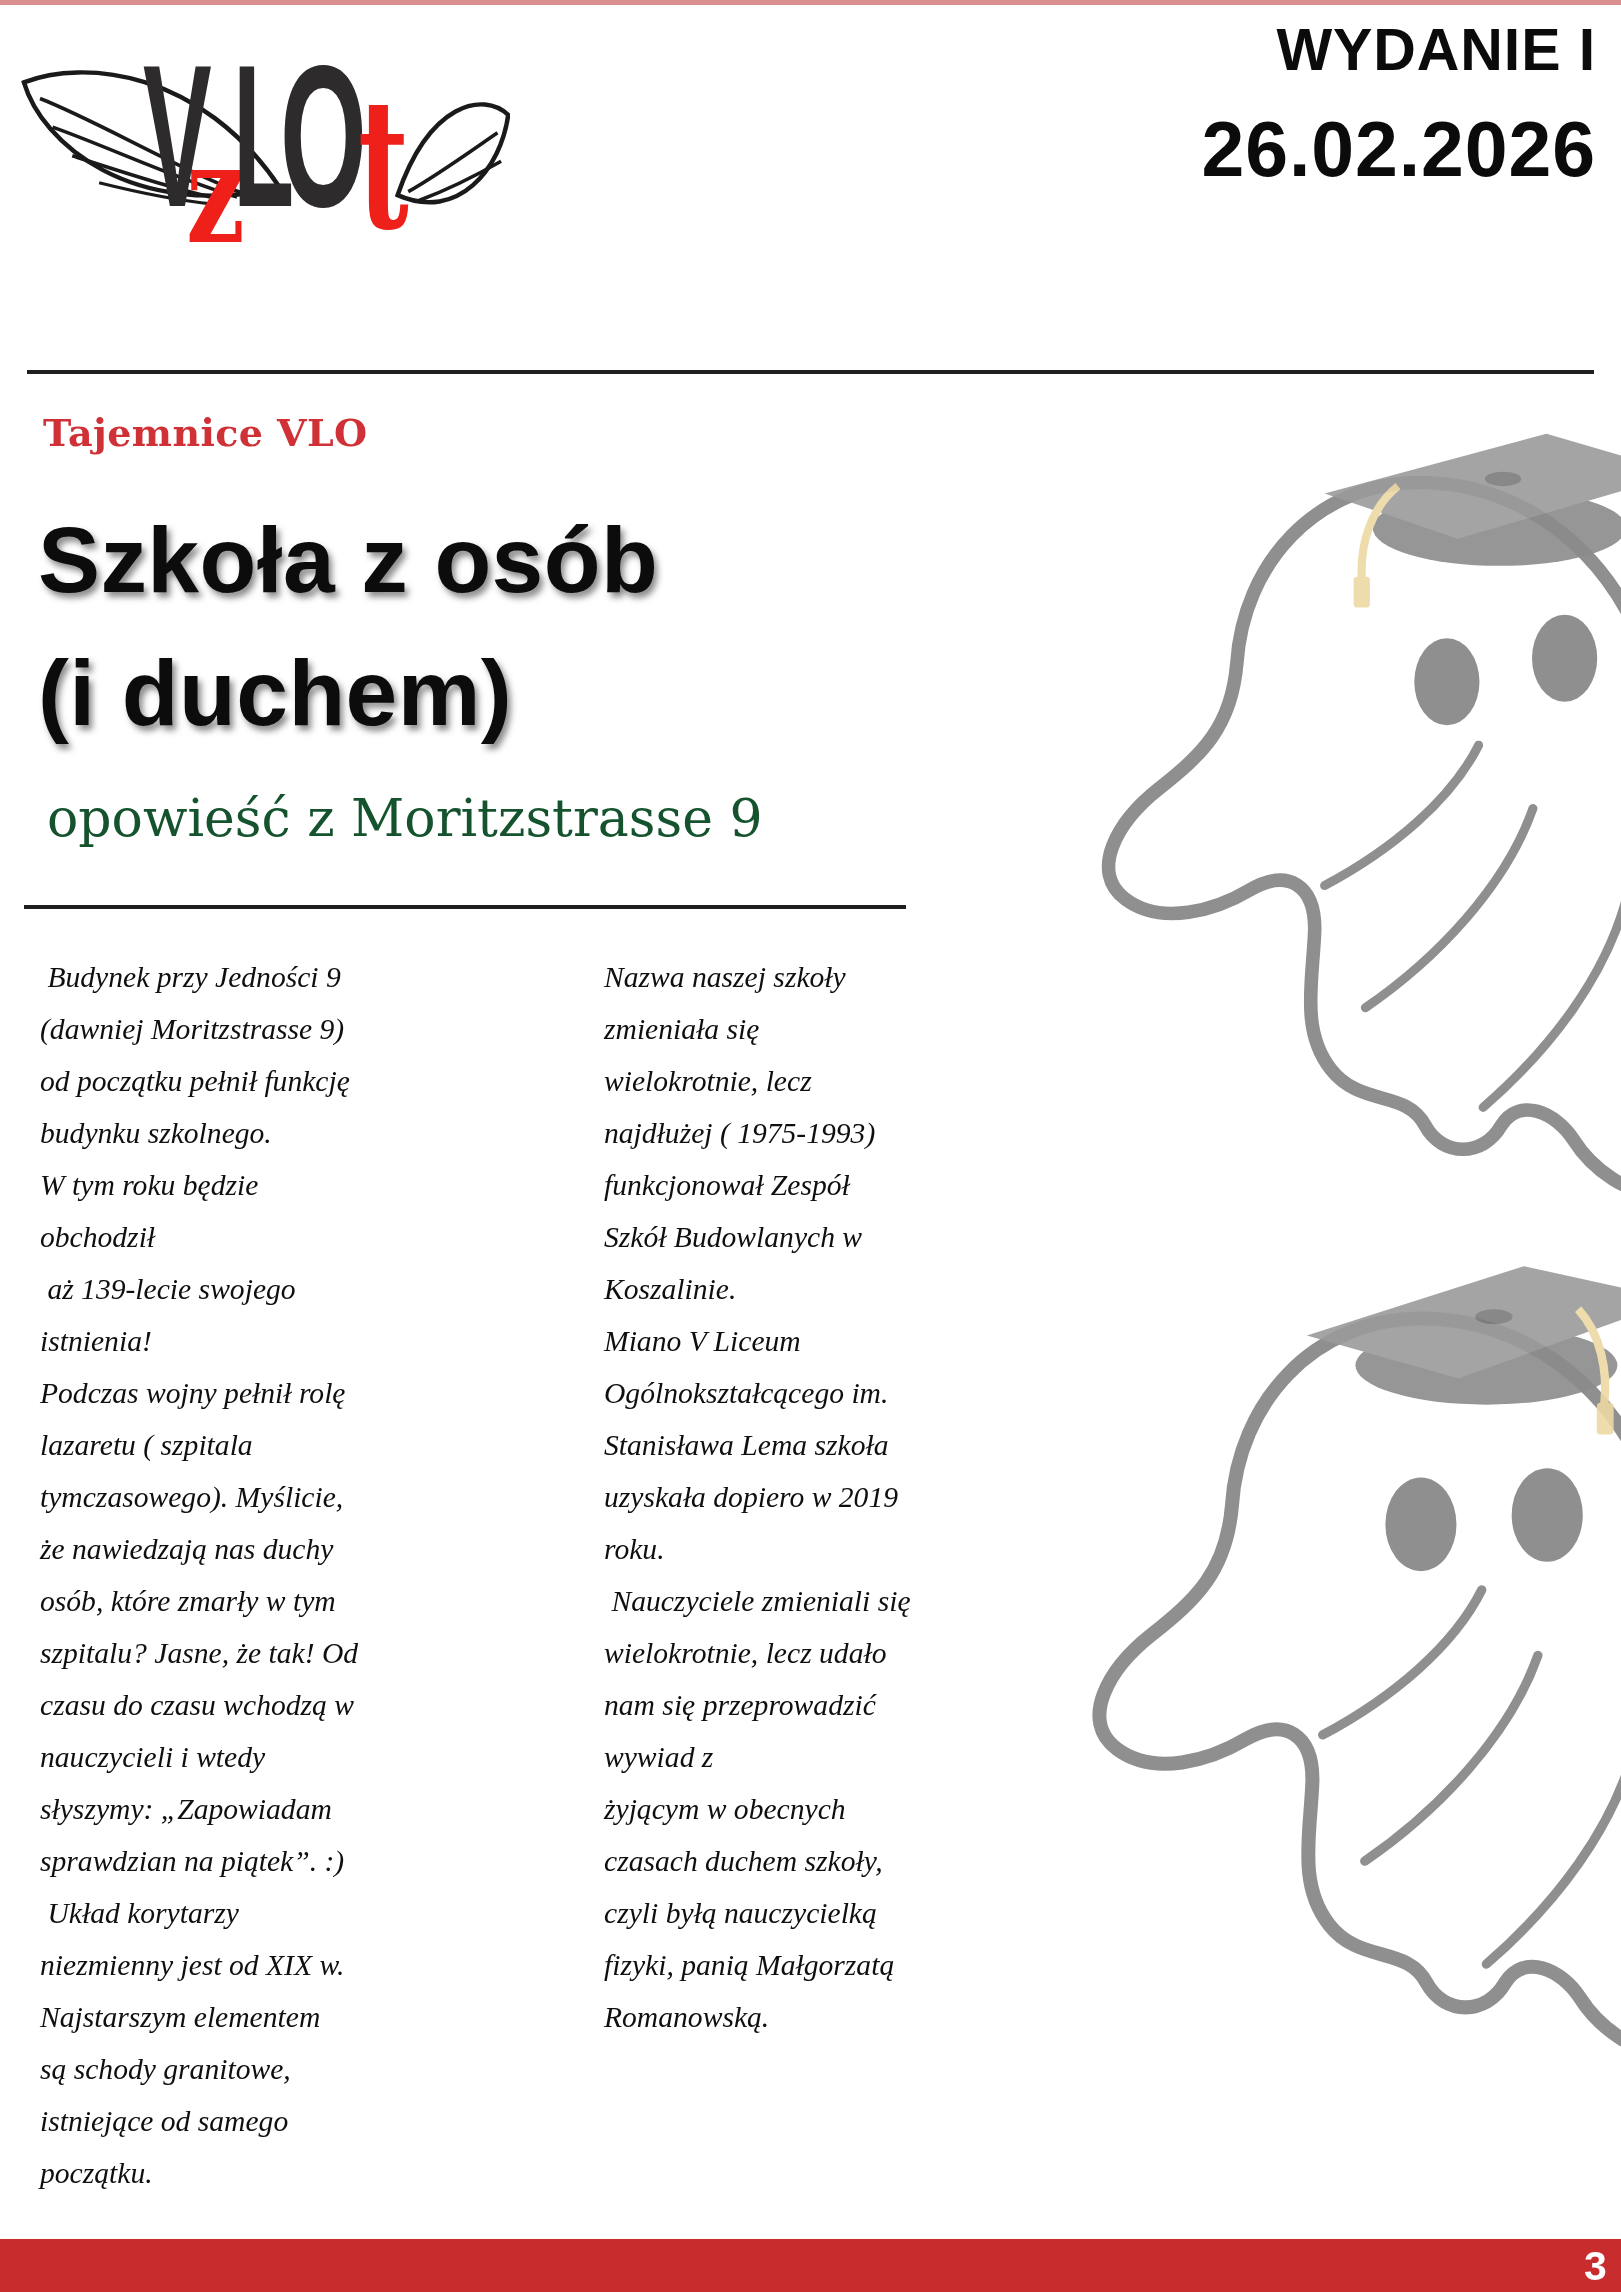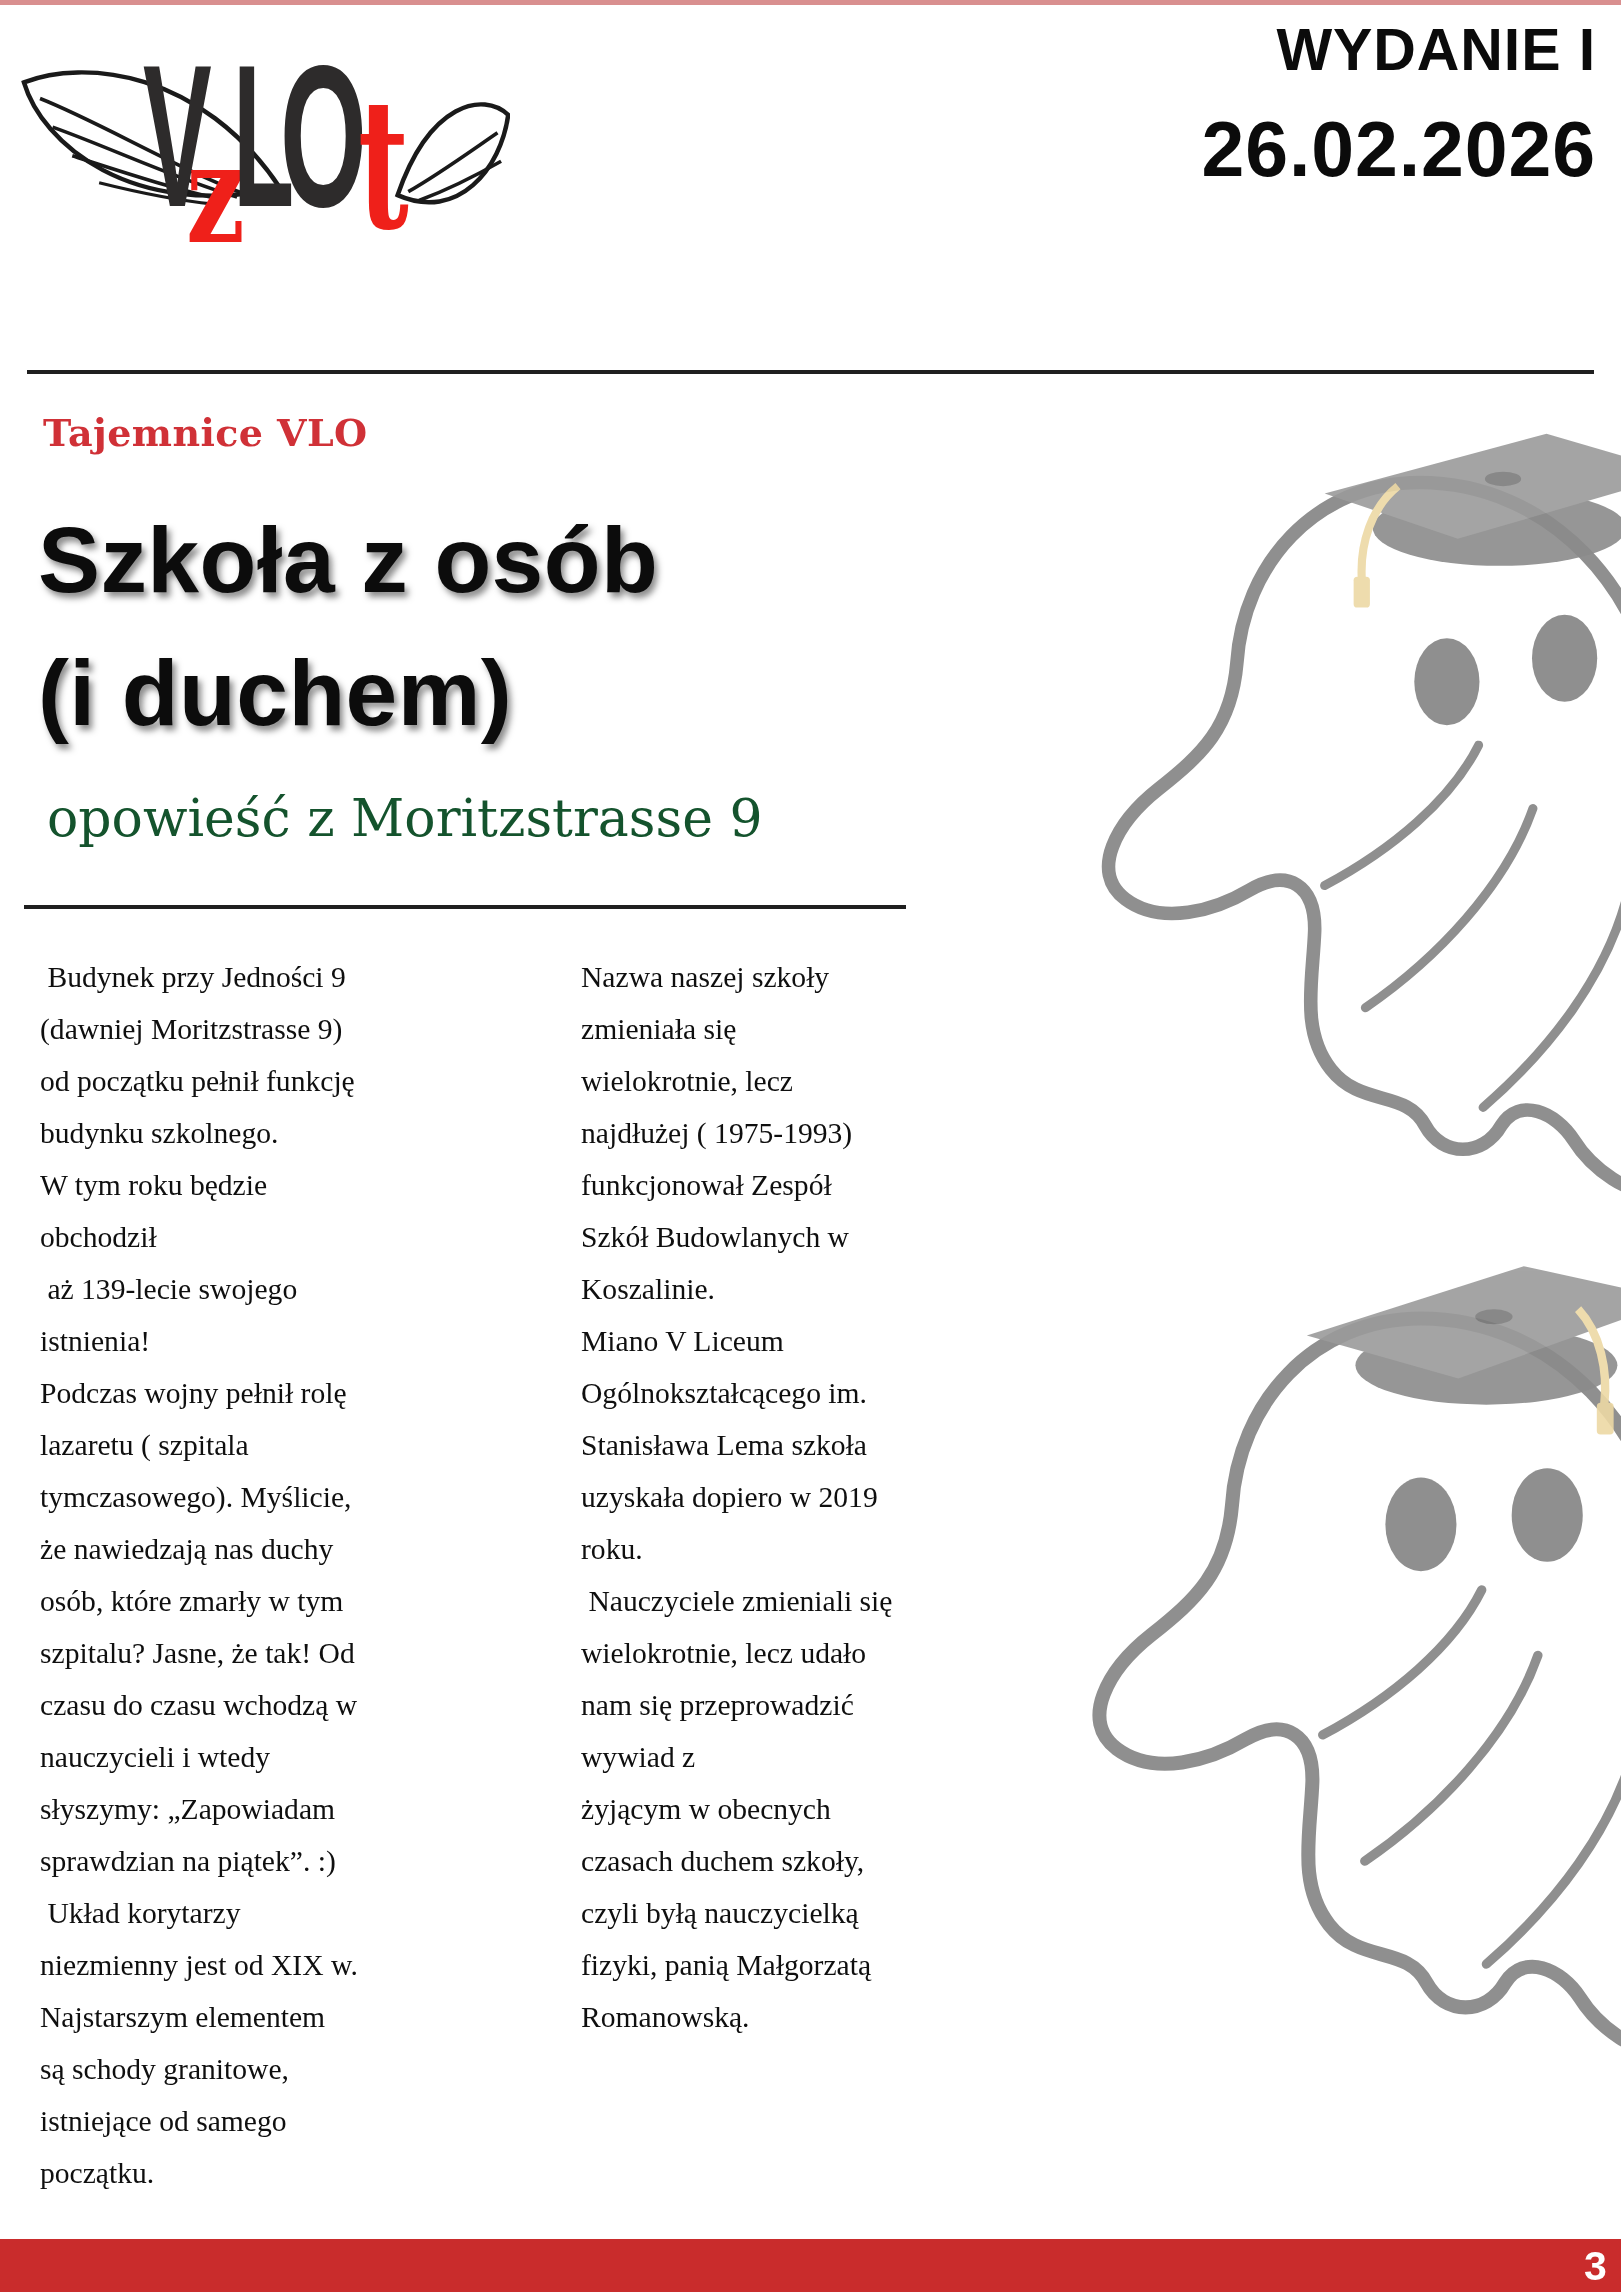--- a/index.html
+++ b/index.html
@@ -32,23 +32,23 @@
   
   #kicker{position:absolute;left:43px;top:410px;font-family:"DejaVu Serif",serif;
     font-weight:700;font-size:38px;color:#d03137;letter-spacing:0.4px;}
   #title{position:absolute;left:38px;top:494px;font-family:"Liberation Sans",sans-serif;
     font-weight:700;font-size:93px;line-height:133px;color:#0c0c0c;
     text-shadow:3.6px 5.4px 6.3px rgba(45,45,45,0.55);letter-spacing:0.4px;}
   #subtitle{position:absolute;left:47px;top:788px;font-family:"DejaVu Serif",serif;
     font-size:52px;color:#14532d;}
   
   .col{position:absolute;top:951px;white-space:pre-wrap;font-family:"Liberation Serif",serif;
-    font-size:29.6px;line-height:52px;color:#0f0f0f;}
+    font-size:29.6px;line-height:52px;color:#0f0f0f;font-style:italic;}
   #col-left{left:40px;width:403px;}
-  #col-right{left:581px;width:403px;}
+  #col-right{left:604px;width:403px;}
   
   .ghost{position:absolute;}
   #ghost-1{left:1088px;top:392px;width:591px;height:815px;}
   #ghost-2{left:1079px;top:1225px;width:609px;height:842px;}
   
   #footer-bar{position:absolute;left:0;bottom:0;width:100%;height:54px;background:#c92c2c;}
   #page-number{position:absolute;right:14.3px;top:3.6px;color:#ffffff;
     font-family:"Liberation Sans",sans-serif;font-weight:700;font-size:41px;}
 </style>
 </head>

